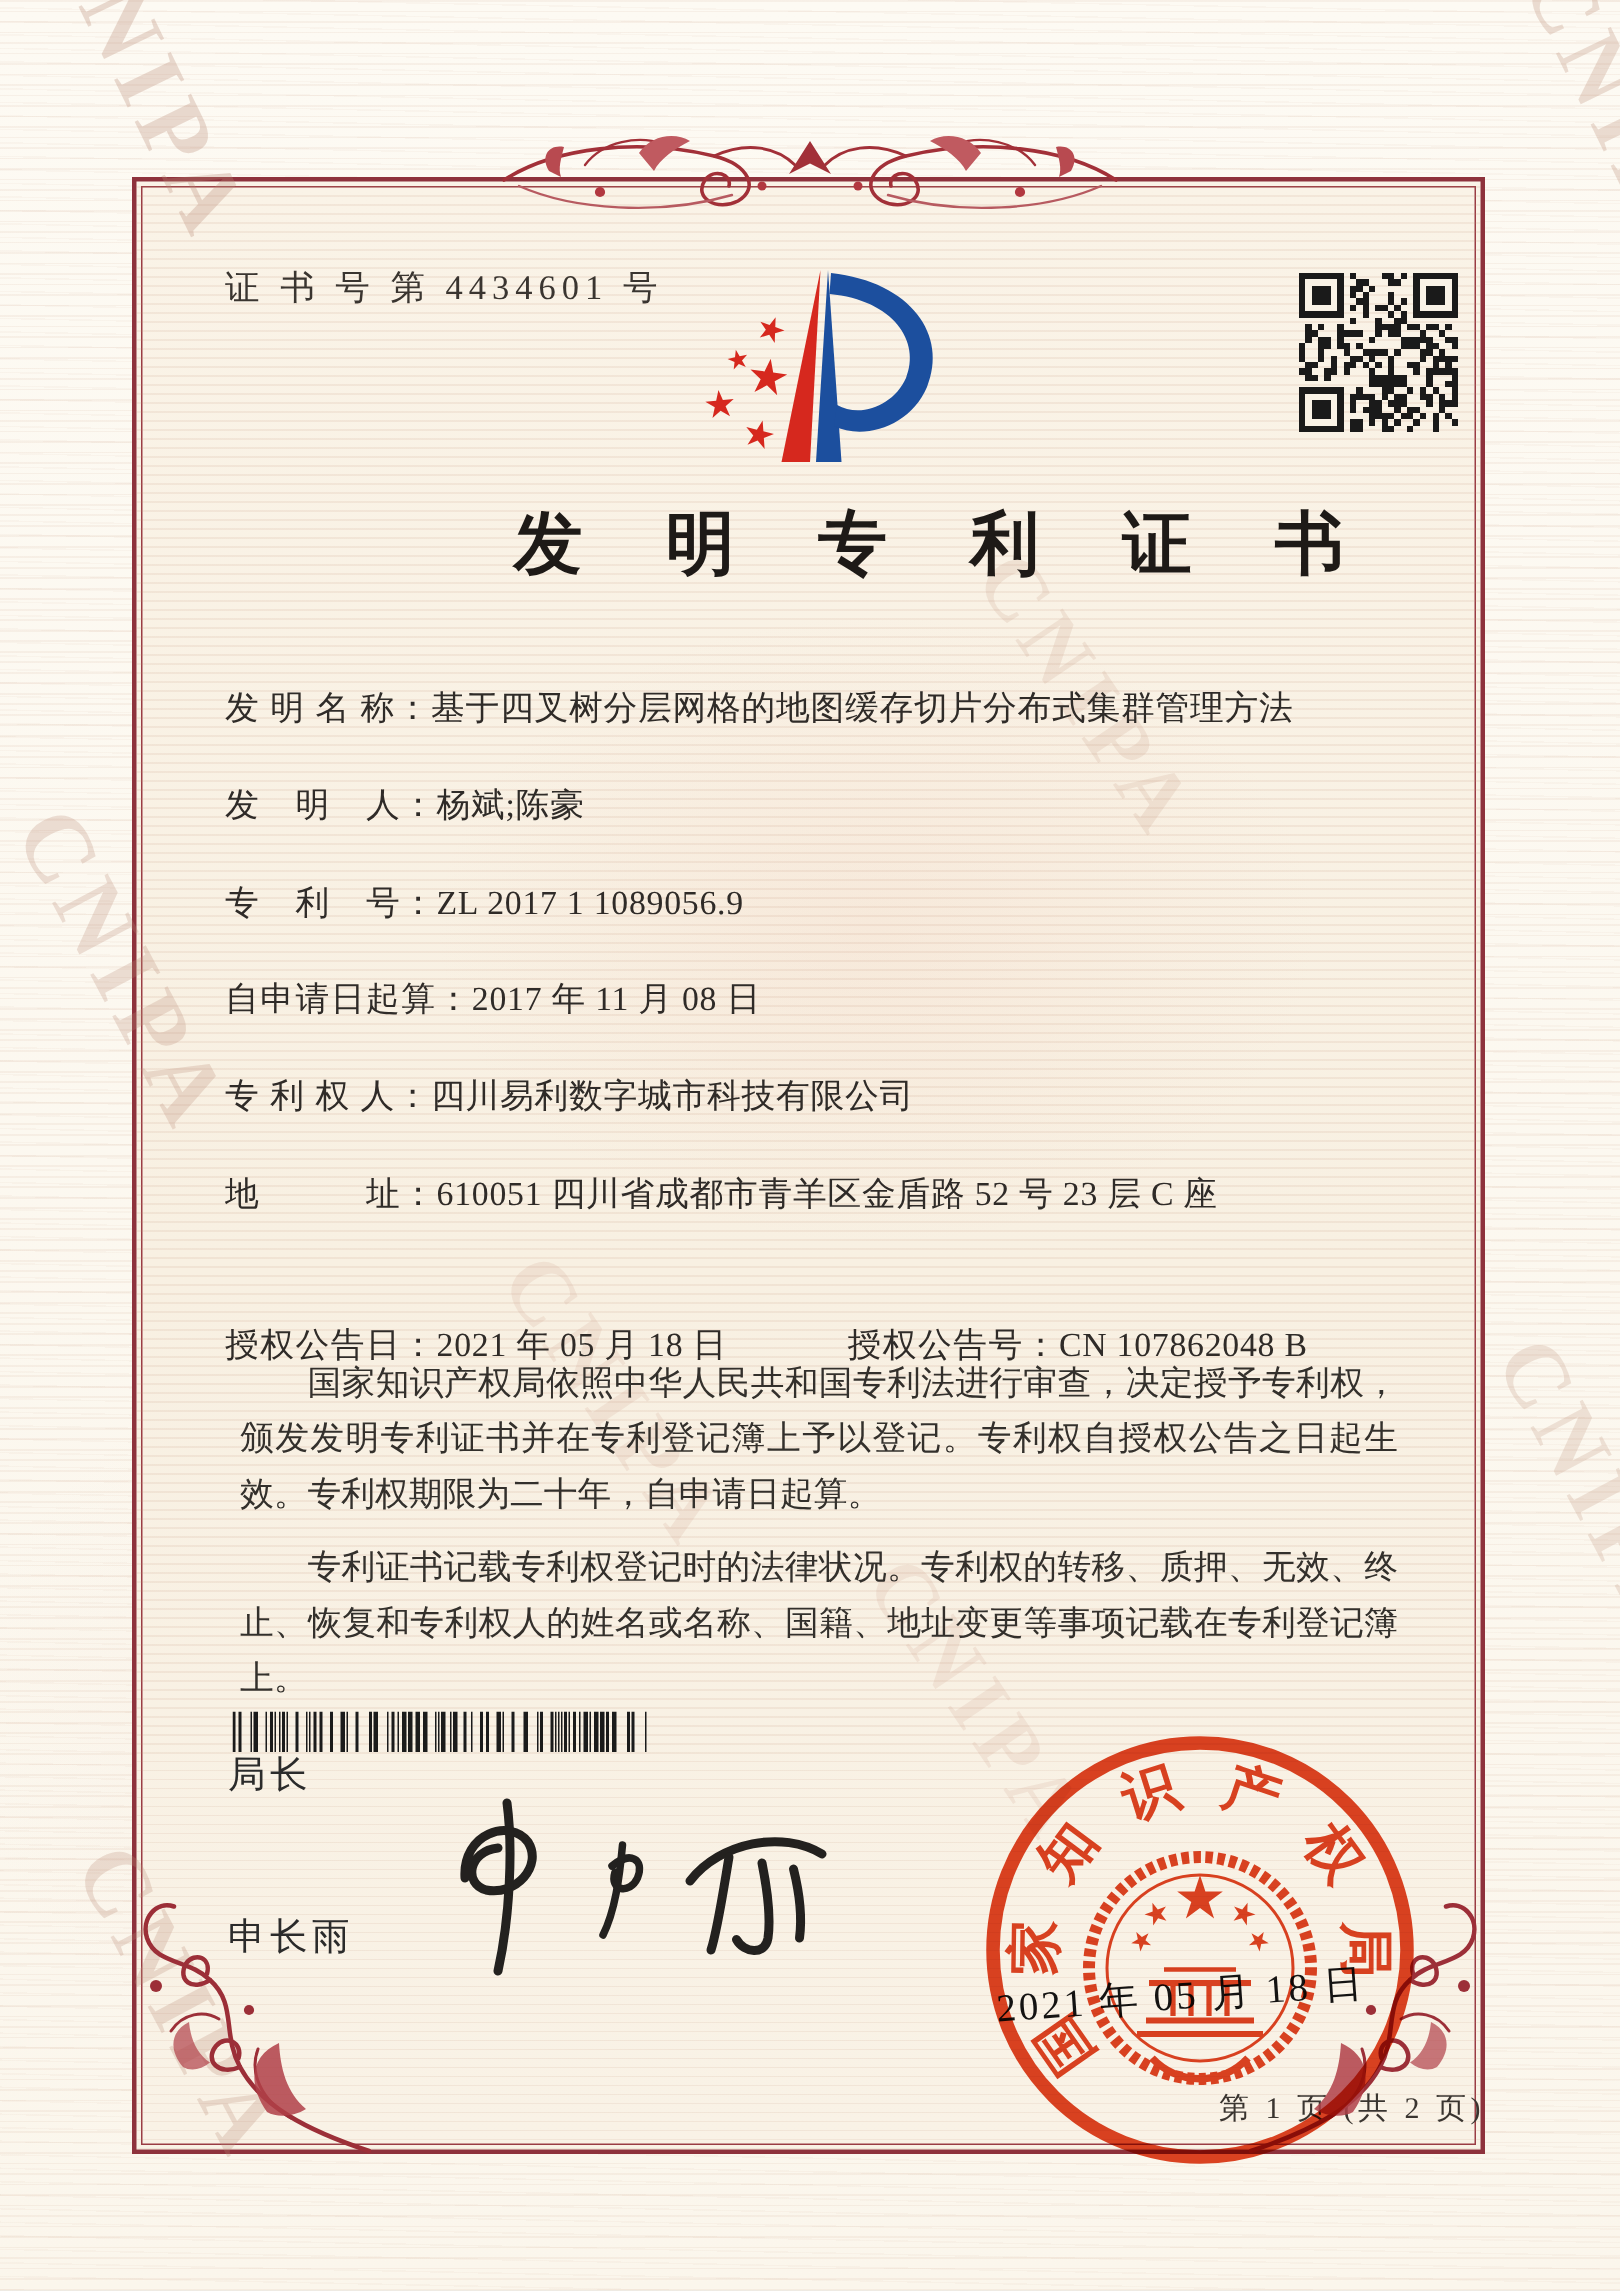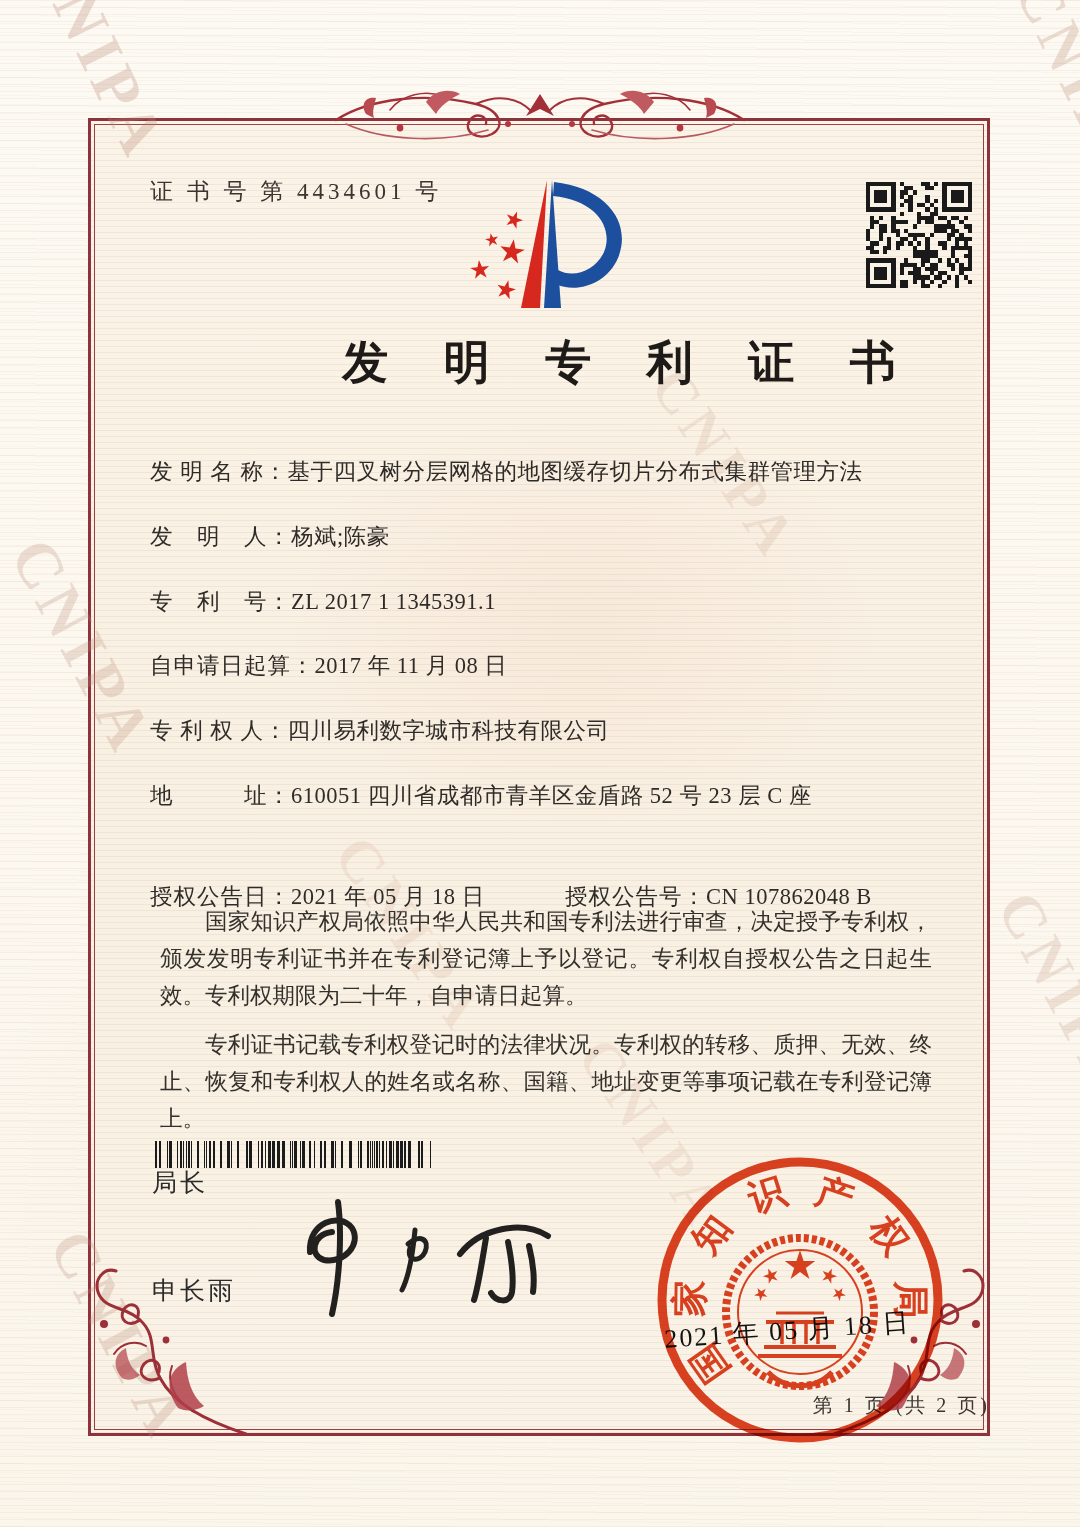--- a/index.html
+++ b/index.html
@@ -366,21 +366,21 @@
 
   <div class="abs title">发 明 专 利 证 书</div>
 
   <div class="abs row" style="top:456px">
     <span class="lbl">发 明 名 称：</span><span class="val">基于四叉树分层网格的地图缓存切片分布式集群管理方法</span>
   </div>
   <div class="abs row" style="top:521px">
     <span class="lbl">发　明　人：</span><span class="val">杨斌;陈豪</span>
   </div>
   <div class="abs row" style="top:586px">
-    <span class="lbl">专　利　号：</span><span class="val">ZL 2017 1 1345391.1</span>
+    <span class="lbl">专　利　号：</span><span class="val">ZL 2017 1 1089056.9</span>
   </div>
   <div class="abs row" style="top:650px">
     <span class="lbl">自申请日起算：</span><span class="val">2017 年 11 月 08 日</span>
   </div>
   <div class="abs row" style="top:715px">
     <span class="lbl">专 利 权 人：</span><span class="val">四川易利数字城市科技有限公司</span>
   </div>
   <div class="abs row" style="top:780px">
     <span class="lbl">地　　　址：</span><span class="val">610051 四川省成都市青羊区金盾路 52 号 23 层 C 座</span>
   </div>

